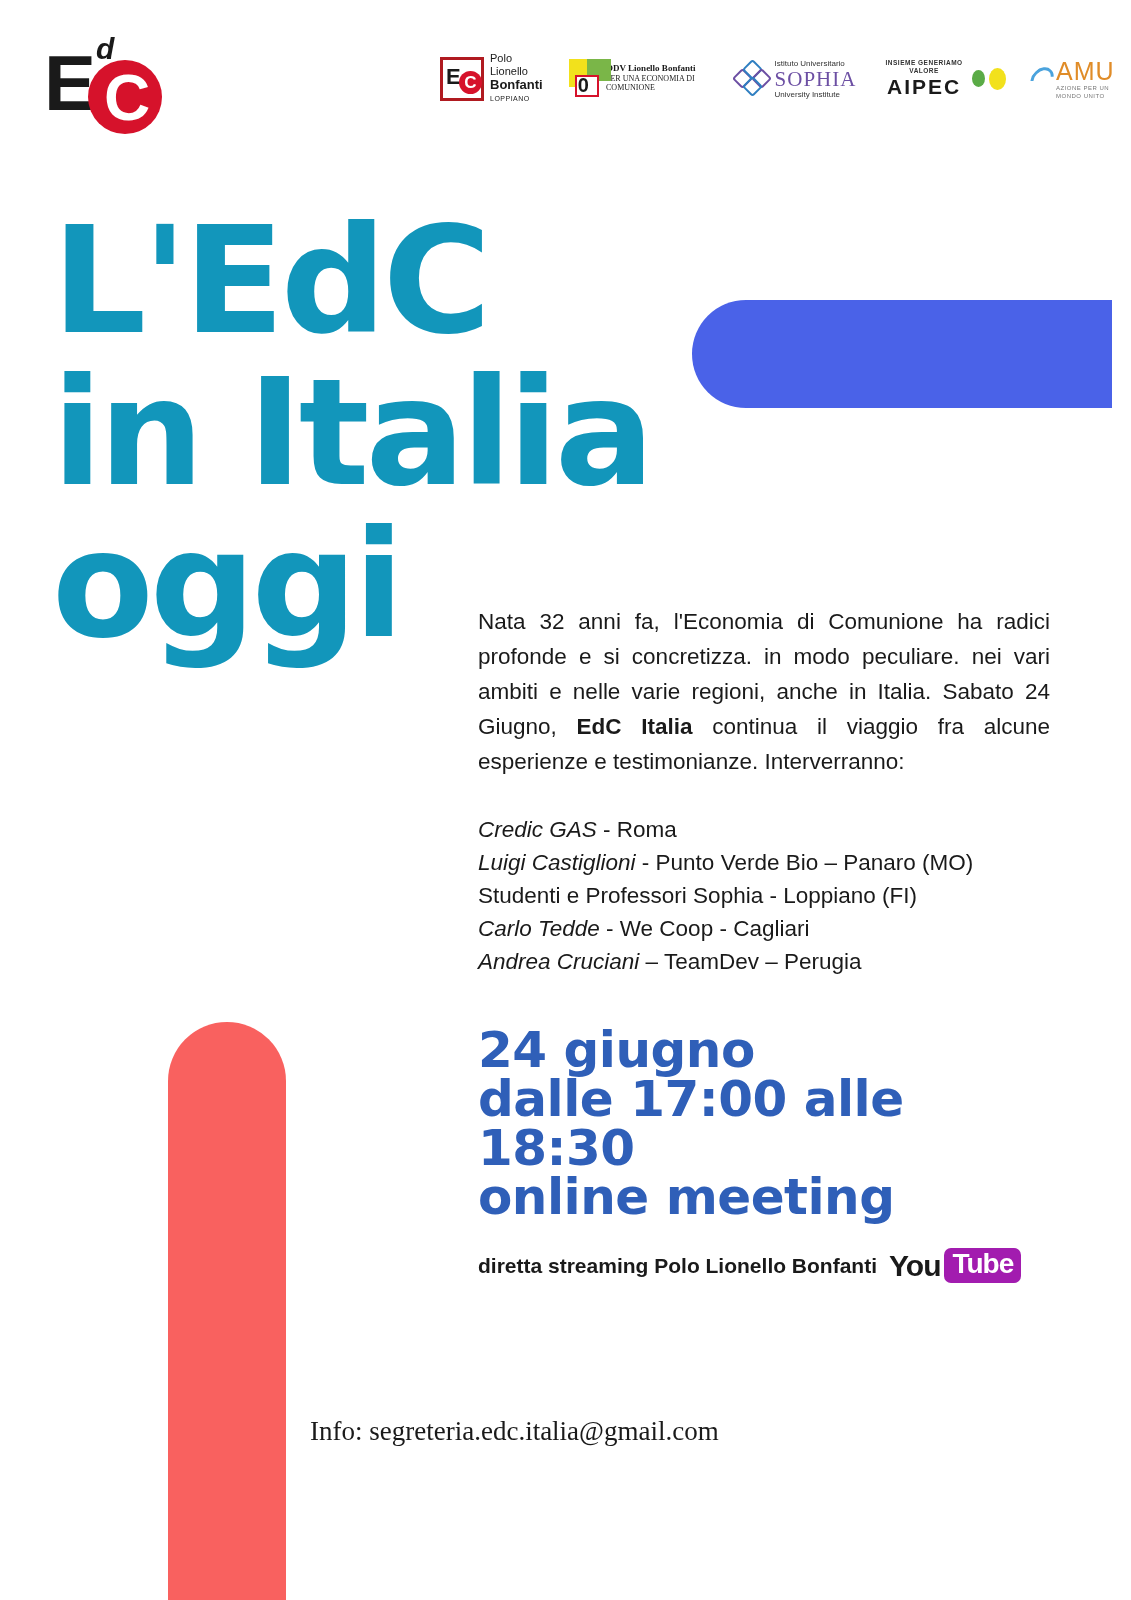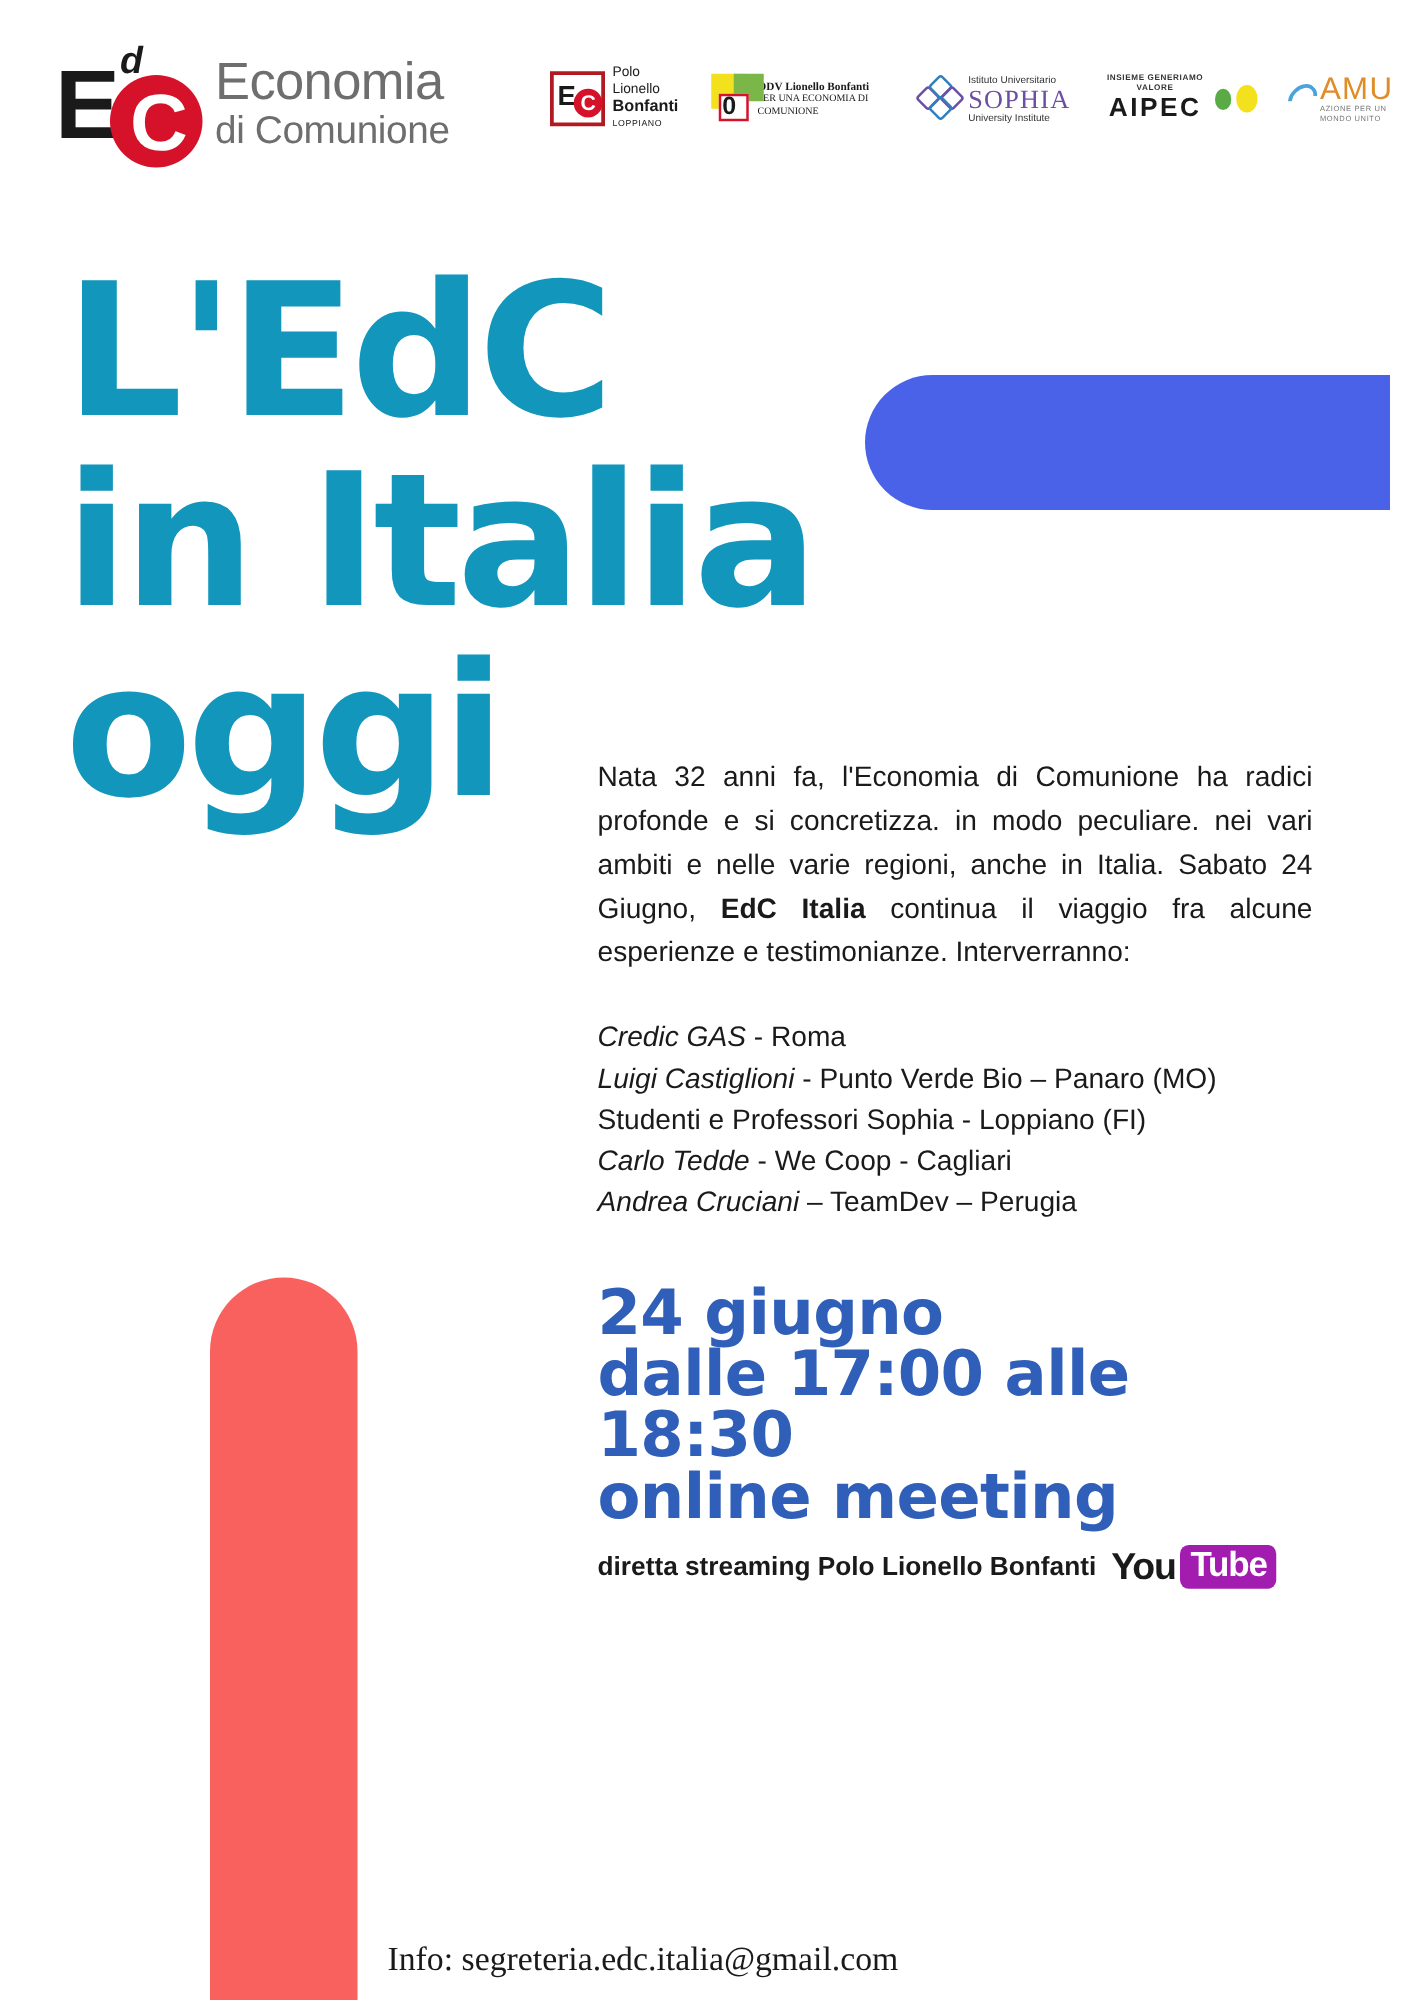--- a/index.html
+++ b/index.html
@@ -285,21 +285,21 @@
     font-size: 50px;
     line-height: 49px;
     font-weight: bold;
     font-family: "DejaVu Sans", sans-serif;
     letter-spacing: -0.5px;
   }
 
   .streaming-row {
     display: flex;
     align-items: center;
-    margin-top: 14px;
+    margin-top: 26px;
     gap: 12px;
   }
   .streaming-text {
     font-size: 21px;
     font-weight: bold;
     color: #1a1a1a;
   }
   .yt {
     display: flex;
     align-items: center;
@@ -317,44 +317,40 @@
     font-weight: bold;
     padding: 0 8px 3px 8px;
     border-radius: 7px;
     margin-left: 4px;
     letter-spacing: -1px;
   }
 
   .info {
     position: absolute;
     left: 310px;
-    top: 1552px;
+    top: 1416px;
     font-size: 27px;
     color: #1a1a1a;
     font-family: "Liberation Serif", serif;
   }
 </style>
 </head>
 <body>
 
 <div class="blue-pill"></div>
 <div class="red-pill"></div>
 
 <div class="header">
 
   <div class="edc-logo">
     <div class="edc-mark">
       <span class="e">E</span>
       <span class="d">d</span>
       <span class="circle"></span>
       <span class="c">C</span>
-    </div>
-    <div class="edc-text">
-      <div class="l1">Economia</div>
-      <div class="l2">di Comunione</div>
     </div>
   </div>
 
   <div class="partner-logos">
 
     <div class="polo">
       <div class="polo-mark">
         <span class="pe">E</span>
         <span class="pc">C</span>
       </div>

